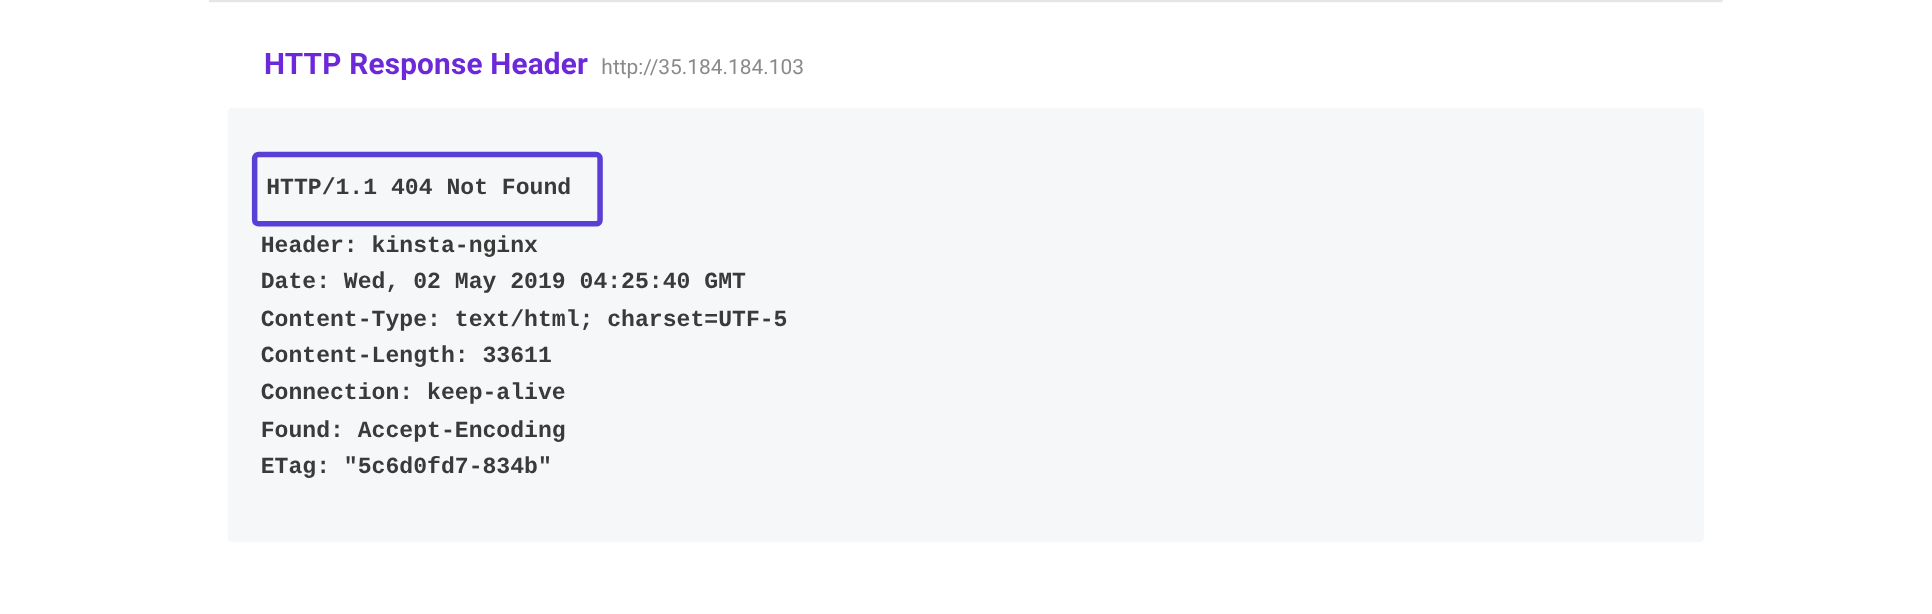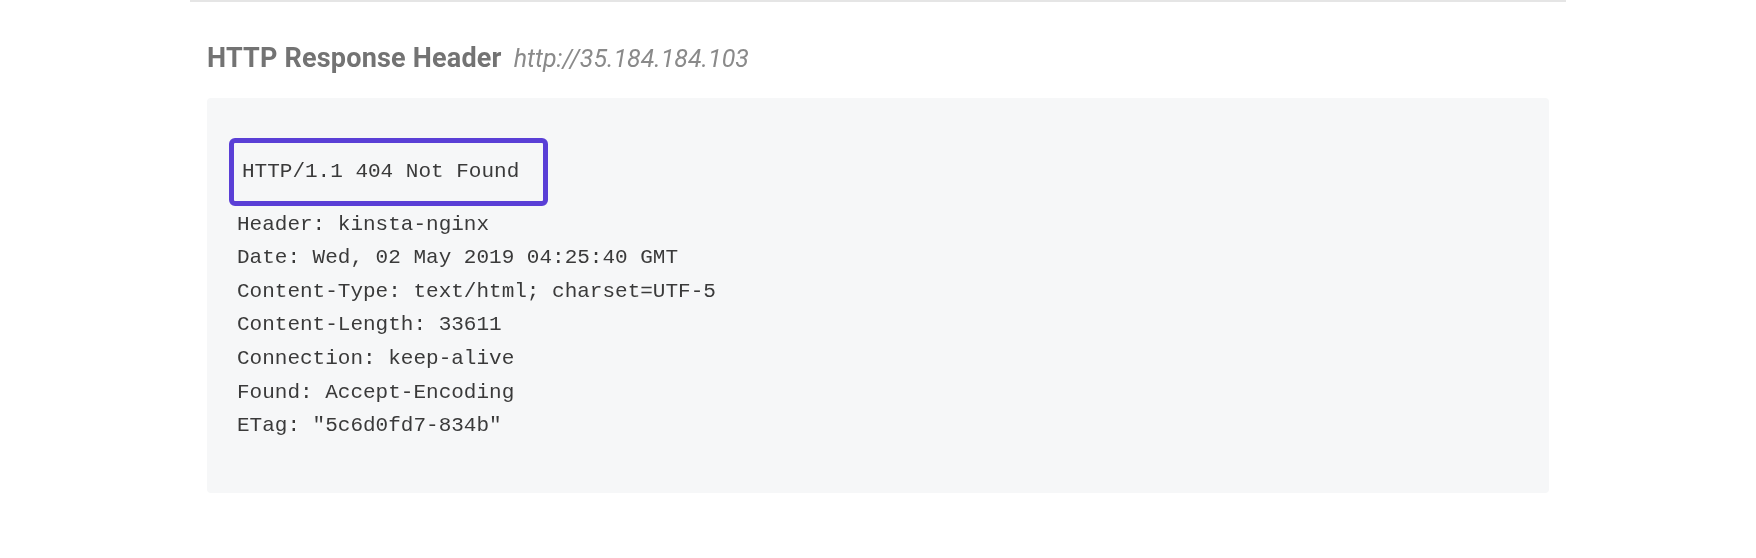--- a/index.html
+++ b/index.html
@@ -24,48 +24,49 @@
     }
     .heading-row {
       display: flex;
       align-items: baseline;
       gap: 12px;
       margin-bottom: 24px;
     }
     .heading-title {
       font-size: 27px;
       font-weight: 700;
-      color: #737373;
+      color: #6d28d9;
       letter-spacing: 0.2px;
+      margin-left: 33px;
     }
     .heading-url {
-      font-size: 25px;
+      font-size: 19px;
       font-weight: 400;
       color: #8a8a8a;
-      font-style: italic;
     }
     .code-panel {
       background: #f6f7f8;
       border-radius: 4px;
       padding: 40px 30px 50px 30px;
       font-family: "SFMono-Regular", Consolas, "Liberation Mono", Menlo, Courier, monospace;
       font-size: 21px;
       line-height: 1.6;
       color: #3a3a3a;
     }
     .highlight-box {
       display: inline-block;
       border: 5px solid #5a3fd6;
       border-radius: 6px;
       padding: 12px 24px 12px 8px;
       margin-bottom: 2px;
       margin-left: -8px;
     }
     .header-line {
       white-space: pre;
+      font-weight: bold;
     }
   </style>
 </head>
 <body>
 
 <div class="top-divider"></div>
 
 <div class="content">
   <div class="heading-row">
     <span class="heading-title">HTTP Response Header</span>

